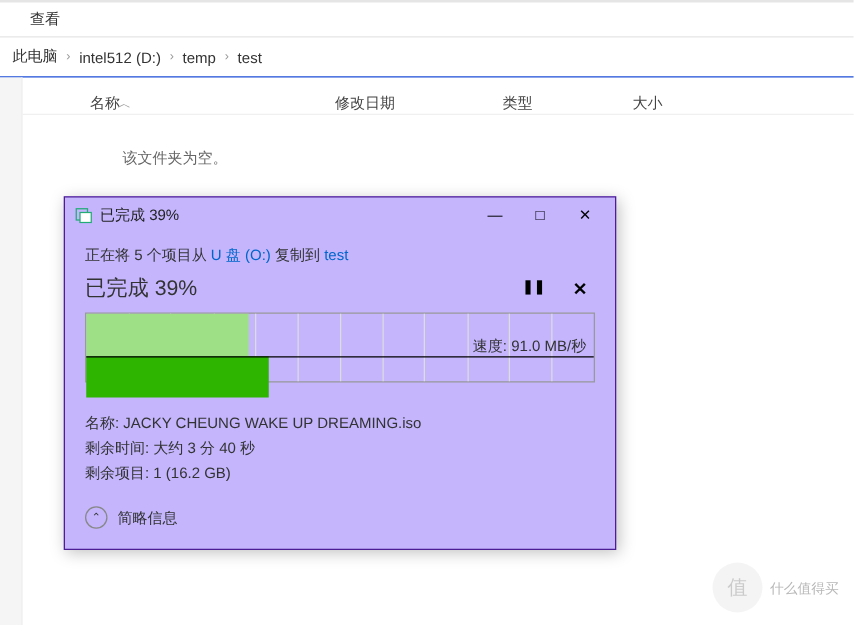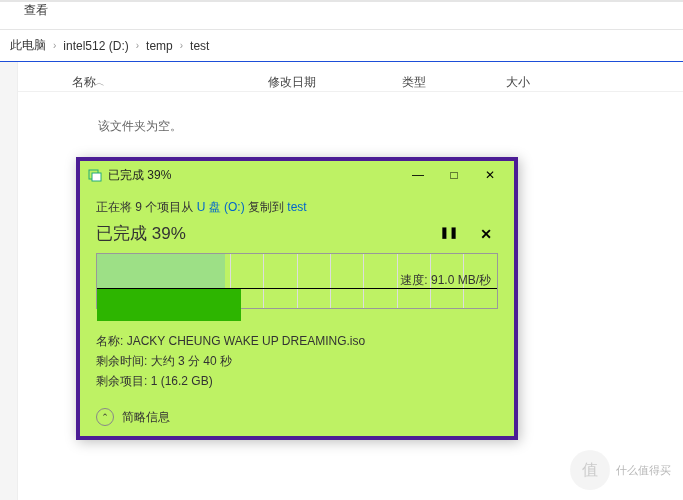--- a/index.html
+++ b/index.html
@@ -1,34 +1,34 @@
 <!DOCTYPE html>
 <html><head>
 <meta charset="utf-8">
 <style>
 *{margin:0;padding:0;box-sizing:border-box;font-family:"Microsoft YaHei","Segoe UI",sans-serif}
 body{width:683px;height:500px;background:#fff;position:relative;overflow:hidden;font-size:12px}
 .top-edge{height:2px;background:#e5e5e5}
-.menu-bar{display:flex;align-items:flex-start;height:28px;padding-left:24px;border-bottom:1px solid #e5e5e5}
+.menu-bar{display:flex;align-items:center;height:28px;padding-left:24px;border-bottom:1px solid #e5e5e5}
 .menu-item{margin-right:16px;color:#333}
 .addr-bar{display:flex;align-items:center;height:32px;padding-left:6px;border-bottom:1px solid #1d4ed8}
 .crumb{color:#333;padding:0 4px}
 .chev{color:#999;padding:0 3px;font-size:10px}
 .main{display:flex;height:calc(100% - 62px)}
 .side{width:18px;background:#f5f5f5;border-right:1px solid #eee}
 .content{flex:1;position:relative}
 .col-head{display:flex;height:30px;align-items:flex-end;border-bottom:1px solid #f0f0f0}
 .col{color:#444}
 .col.n{width:250px;padding-left:54px}
 .col.d{width:134px}
 .col.t{width:104px}
 .col.s{width:80px}
 .col-up{color:#999;font-size:11px;margin-left:-5px}
 .empty-msg{text-align:left;color:#666;margin-top:26px;padding-left:80px}
-.dialog{position:absolute;left:76px;top:157px;width:442px;height:283px;background:#bef264;border:4px solid #4c1d95;box-shadow:2px 2px 12px rgba(0,0,0,.25)}
+.dialog{position:absolute;left:51px;top:157px;width:442px;height:283px;background:#c4b5fd;border:1px solid #4c1d95;box-shadow:2px 2px 12px rgba(0,0,0,.25)}
 .dlg-tb{display:flex;align-items:center;height:28px;padding:0 6px 0 8px}
 .dlg-icon{display:inline-flex;margin-right:6px}
 .dlg-title{color:#222;flex:1}
 .tb-btn{width:36px;height:20px;display:flex;align-items:center;justify-content:center;color:#000}
 .dlg-body{padding:10px 16px 12px 16px}
 .status-line{color:#333;margin-bottom:6px}
 .lnk{color:#0066cc}
 .big-line{display:flex;align-items:center;justify-content:space-between;margin-bottom:8px}
 .big-pct{font-size:17px;color:#333}
 .ctrl{display:flex;gap:22px;margin-right:6px}
@@ -86,21 +86,21 @@
           <rect x="4" y="5" width="9" height="8" fill="#fff" stroke="#2a7" stroke-width="1"></rect>
         </svg>
     </span>
     <span class="dlg-title">已完成 39%</span>
     <span class="tb-btn">—</span>
     <span class="tb-btn">□</span>
     <span class="tb-btn">✕</span>
   </div>
   <div class="dlg-body">
     <div class="status-line">
-      <span>正在将 9 个项目从 </span><span class="lnk">U 盘 (O:)</span><span> 复制到 </span><span class="lnk">test</span>
+      <span>正在将 5 个项目从 </span><span class="lnk">U 盘 (O:)</span><span> 复制到 </span><span class="lnk">test</span>
     </div>
     <div class="big-line">
       <span class="big-pct">已完成 39%</span>
       <span class="ctrl">
         <span style="font-size:11px">❚❚</span>
         <span>✕</span>
       </span>
     </div>
     <div class="chart">
       <div class="grid">

